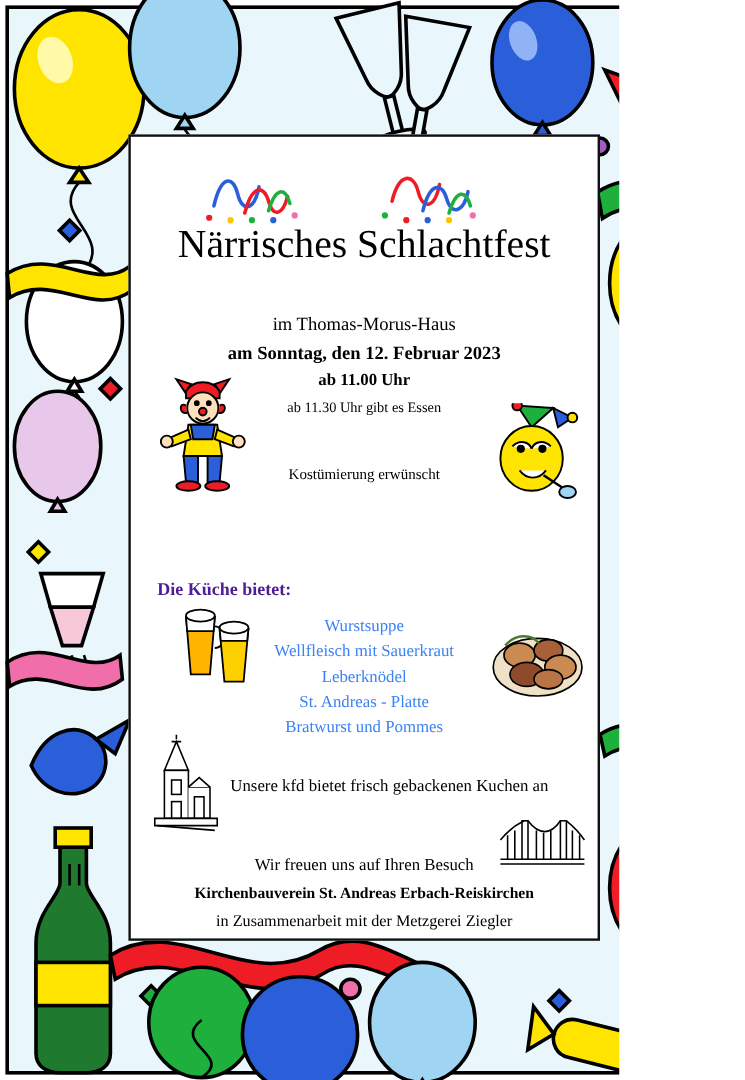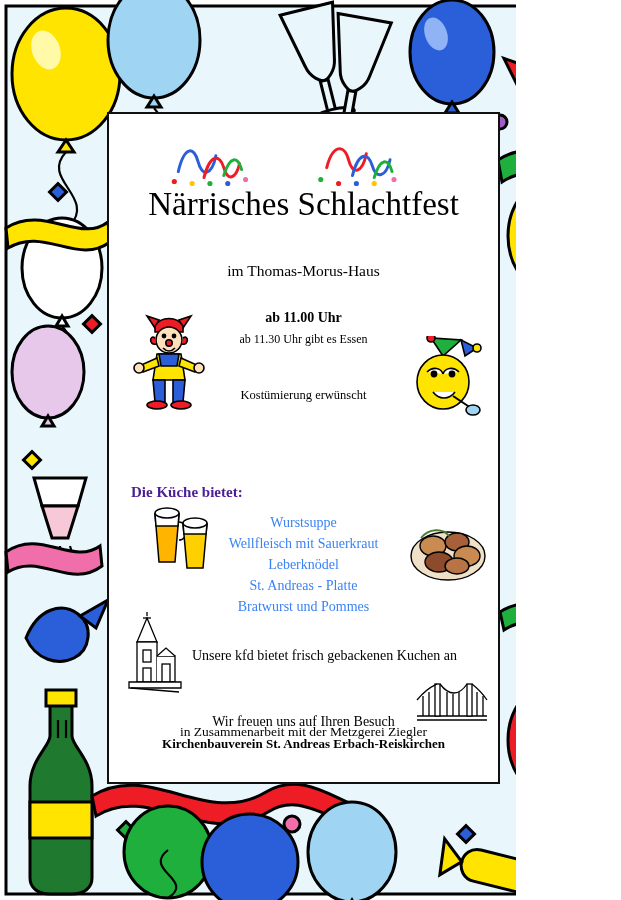--- a/index.html
+++ b/index.html
@@ -149,21 +149,21 @@
   .closing2 {
     position: absolute;
     top: 622px;
     width: 100%;
     font-size: 13px;
     font-weight: bold;
     font-family: Liberation Serif, serif;
   }
   .closing3 {
     position: absolute;
-    top: 610px;
+    top: 646px;
     width: 100%;
     font-size: 13.5px;
   }
 
   
   .art { position: absolute; }
   .art-clown { left: 24px;  top: 196px; width: 72px; height: 100px; }
   .art-mask  { left: 300px; top: 222px; width: 76px; height: 84px; }
   .art-beer  { left: 40px;  top: 382px; width: 68px; height: 80px; }
   .art-meat  { left: 300px; top: 400px; width: 78px; height: 70px; }
@@ -341,20 +341,21 @@
             <circle cx="250" cy="52" r="2.6" fill="#2b5fd9"></circle>
             <circle cx="268" cy="52" r="2.6" fill="#ffc400"></circle>
             <circle cx="288" cy="48" r="2.6" fill="#f06ea9"></circle>
           </g>
         </svg>
       </div>
 
       <div class="title">Närrisches Schlachtfest</div>
 
       <div class="line venue">im Thomas-Morus-Haus</div>
+      <div class="line date">am Sonntag, den 12. Februar 2023</div>
       <div class="line time1">ab 11.00 Uhr</div>
       <div class="line time2">ab 11.30 Uhr gibt es Essen</div>
       <div class="line costume">Kostümierung erwünscht</div>
 
       <div class="art art-clown">
         <svg viewBox="0 0 72 100" xmlns="http://www.w3.org/2000/svg">
           <g stroke="#000" stroke-width="1.6">
             <path d="M22 18 L14 6 L26 10 Z" fill="#ee1c25"></path>
             <path d="M50 18 L58 6 L46 10 Z" fill="#ee1c25"></path>
             <path d="M22 16 C 28 6, 44 6, 50 16 L50 22 L22 22 Z" fill="#ee1c25"></path>

